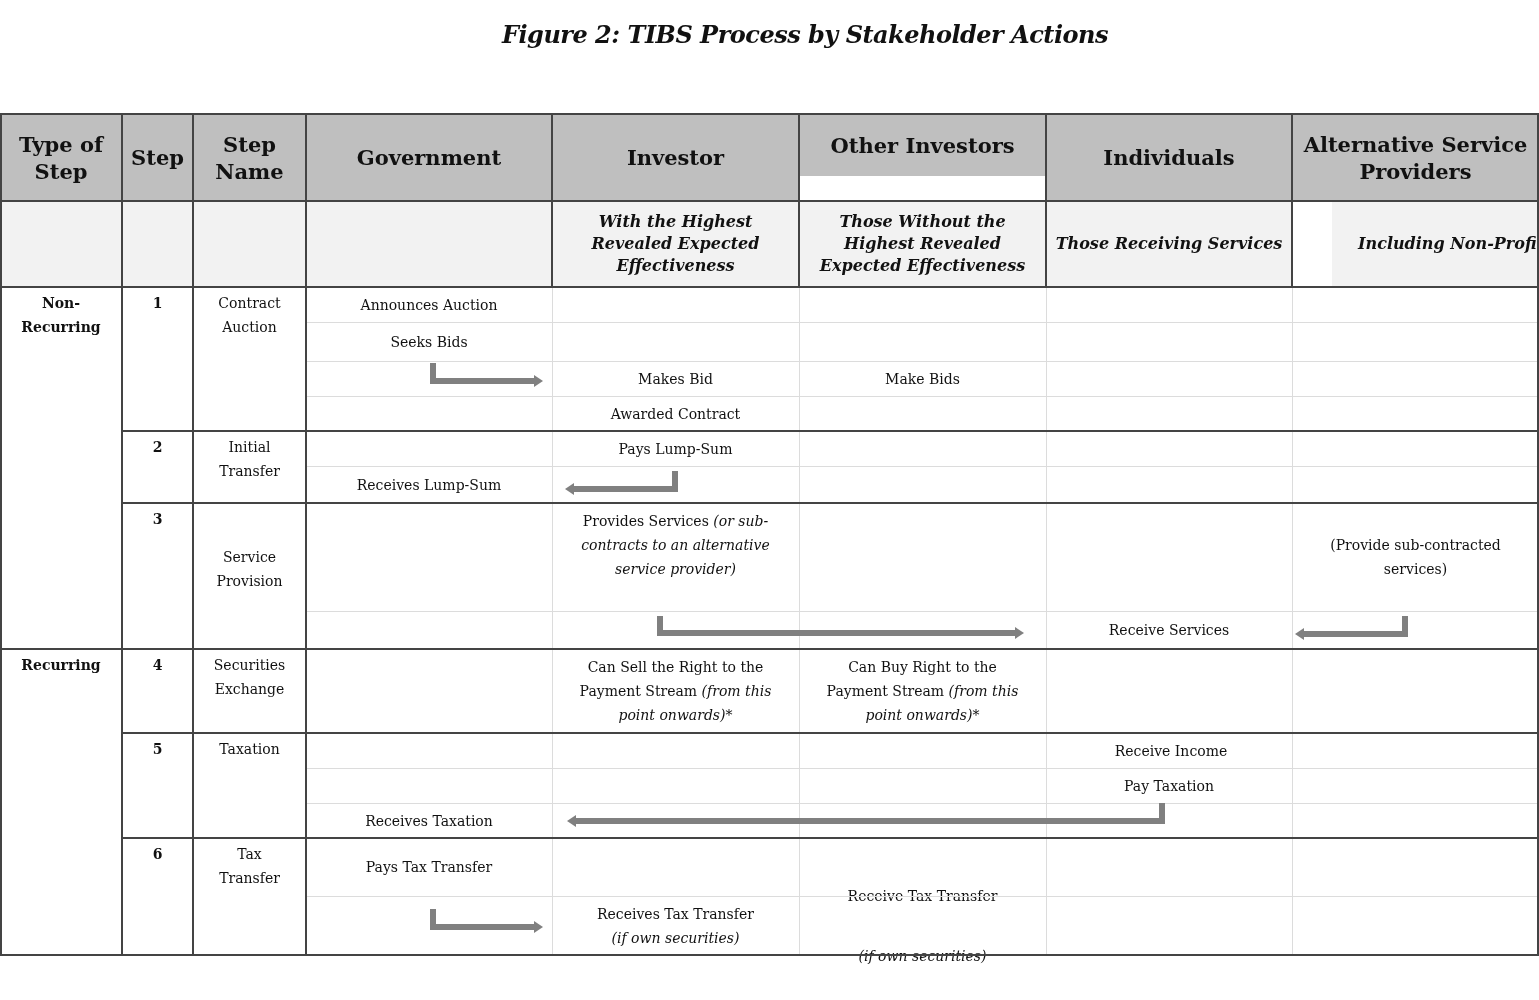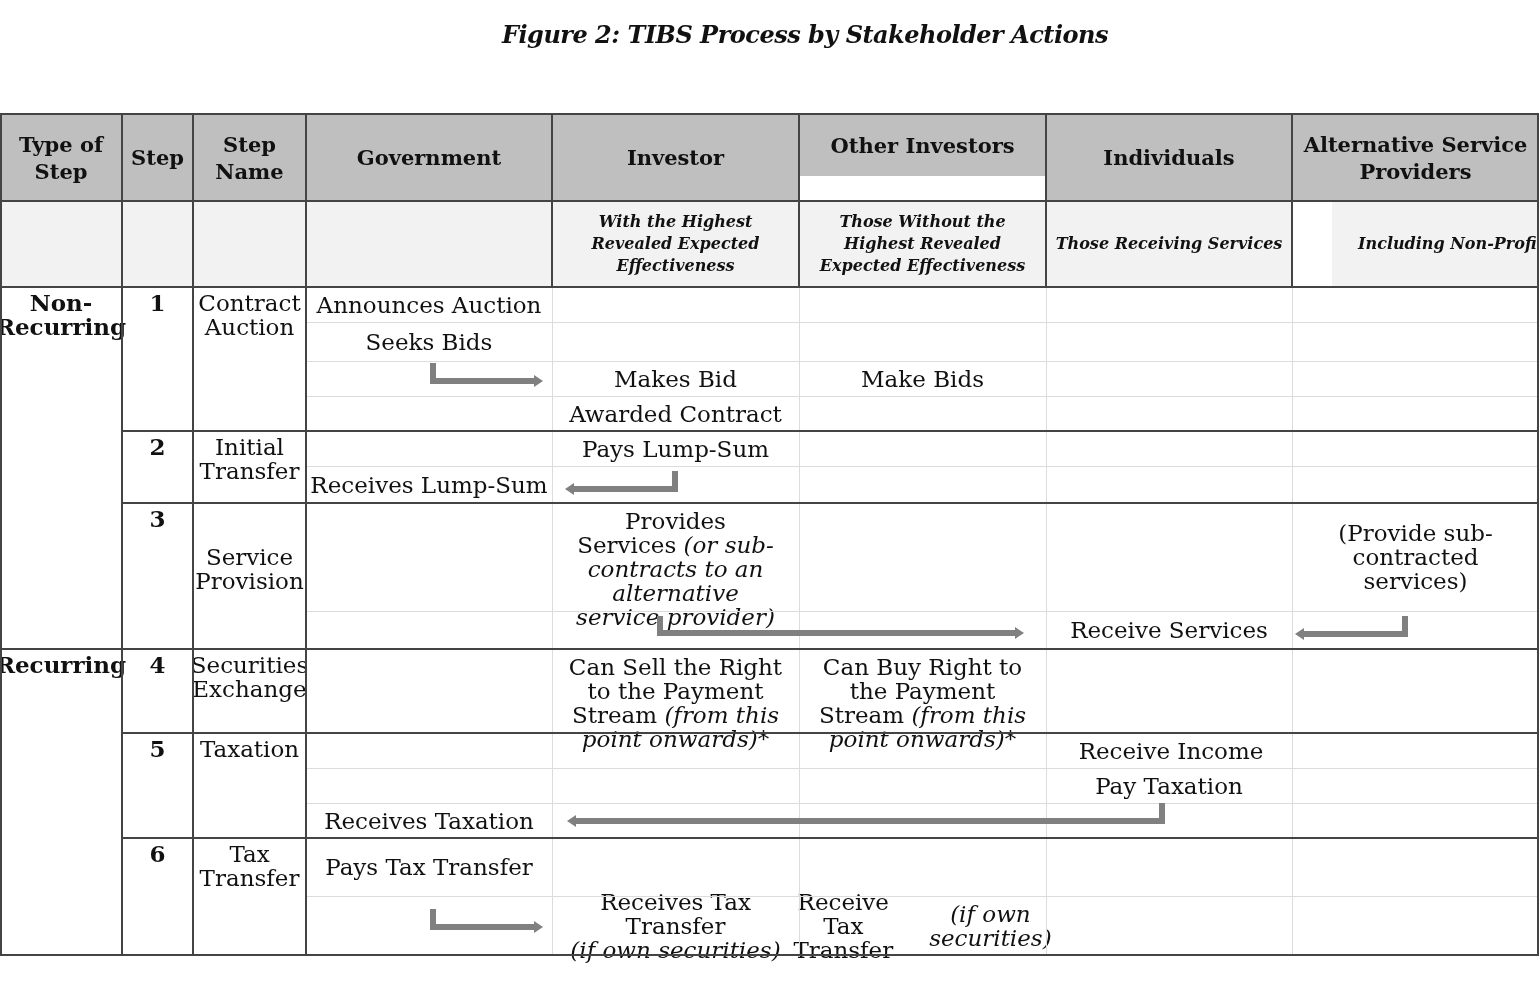--- a/index.html
+++ b/index.html
@@ -1,18 +1,18 @@
 <!DOCTYPE html>
 <html><head>
 <meta charset="utf-8">
 <style>
   html,body{margin:0;padding:0;background:#fff;}
   body{width:1539px;height:1000px;position:relative;overflow:hidden;font-family:"DejaVu Serif","Liberation Serif",serif;color:#111;}
   .title{position:absolute;left:0;width:1610px;top:20px;text-align:center;font-weight:bold;font-style:italic;font-size:24px;font-family:"DejaVu Serif",serif;letter-spacing:-0.5px;}
-  .cell{position:absolute;box-sizing:border-box;display:flex;align-items:center;justify-content:center;text-align:center;font-size:23px;line-height:24px;}
+  .cell{position:absolute;box-sizing:border-box;display:flex;align-items:center;justify-content:center;text-align:center;font-size:14px;line-height:24px;}
   .top{align-items:flex-start;padding-top:4px;}
   .hd{background:#bfbfbf;font-weight:bold;font-size:21px;line-height:27px;}
   .sub{background:#f2f2f2;font-weight:bold;font-style:italic;font-size:16px;line-height:22px;padding:0 8px;}
   .b{font-weight:bold;}
   i{font-style:italic;}
   .hline{position:absolute;height:0;border-top:1px solid #dcdcdc;}
   .hline.dark{border-top:2px solid #444;}
   .vline{position:absolute;width:0;border-left:1px solid #dcdcdc;}
   .vline.dark{border-left:2px solid #444;}
   .arrow{position:absolute;pointer-events:none;}
@@ -71,21 +71,21 @@
 
 <div class="cell" style="left:1034px;top:733px;width:246px;height:35px;padding-left:28px;">Receive Income</div>
 <div class="cell" style="left:1046px;top:768px;width:246px;height:35px;">Pay Taxation</div>
 <div class="cell" style="left:306px;top:803px;width:246px;height:35px;">Receives Taxation</div>
 
 <div class="cell" style="left:306px;top:838px;width:246px;height:58px;">Pays Tax Transfer</div>
 <div class="cell" style="left:552px;top:896px;width:247px;height:59px;flex-direction:column;">
     <span>Receives Tax Transfer</span>
     <i>(if own securities)</i>
   </div>
-<div class="cell" style="left:799px;top:896px;width:247px;height:59px;flex-direction:row;gap:36px;">
+<div class="cell" style="left:799px;top:896px;width:247px;height:59px;flex-direction:column;gap:36px;">
     <span>Receive Tax Transfer</span>
     <i>(if own securities)</i>
   </div>
 
 <div class="vline" style="left:799px;top:287px;height:668px;"></div>
 <div class="vline" style="left:552px;top:287px;height:668px;"></div>
 <div class="vline" style="left:1046px;top:287px;height:668px;"></div>
 <div class="vline" style="left:1292px;top:287px;height:668px;"></div>
 <div class="hline" style="left:306px;top:322px;width:1233px;"></div>
 <div class="hline" style="left:306px;top:361px;width:1233px;"></div>

